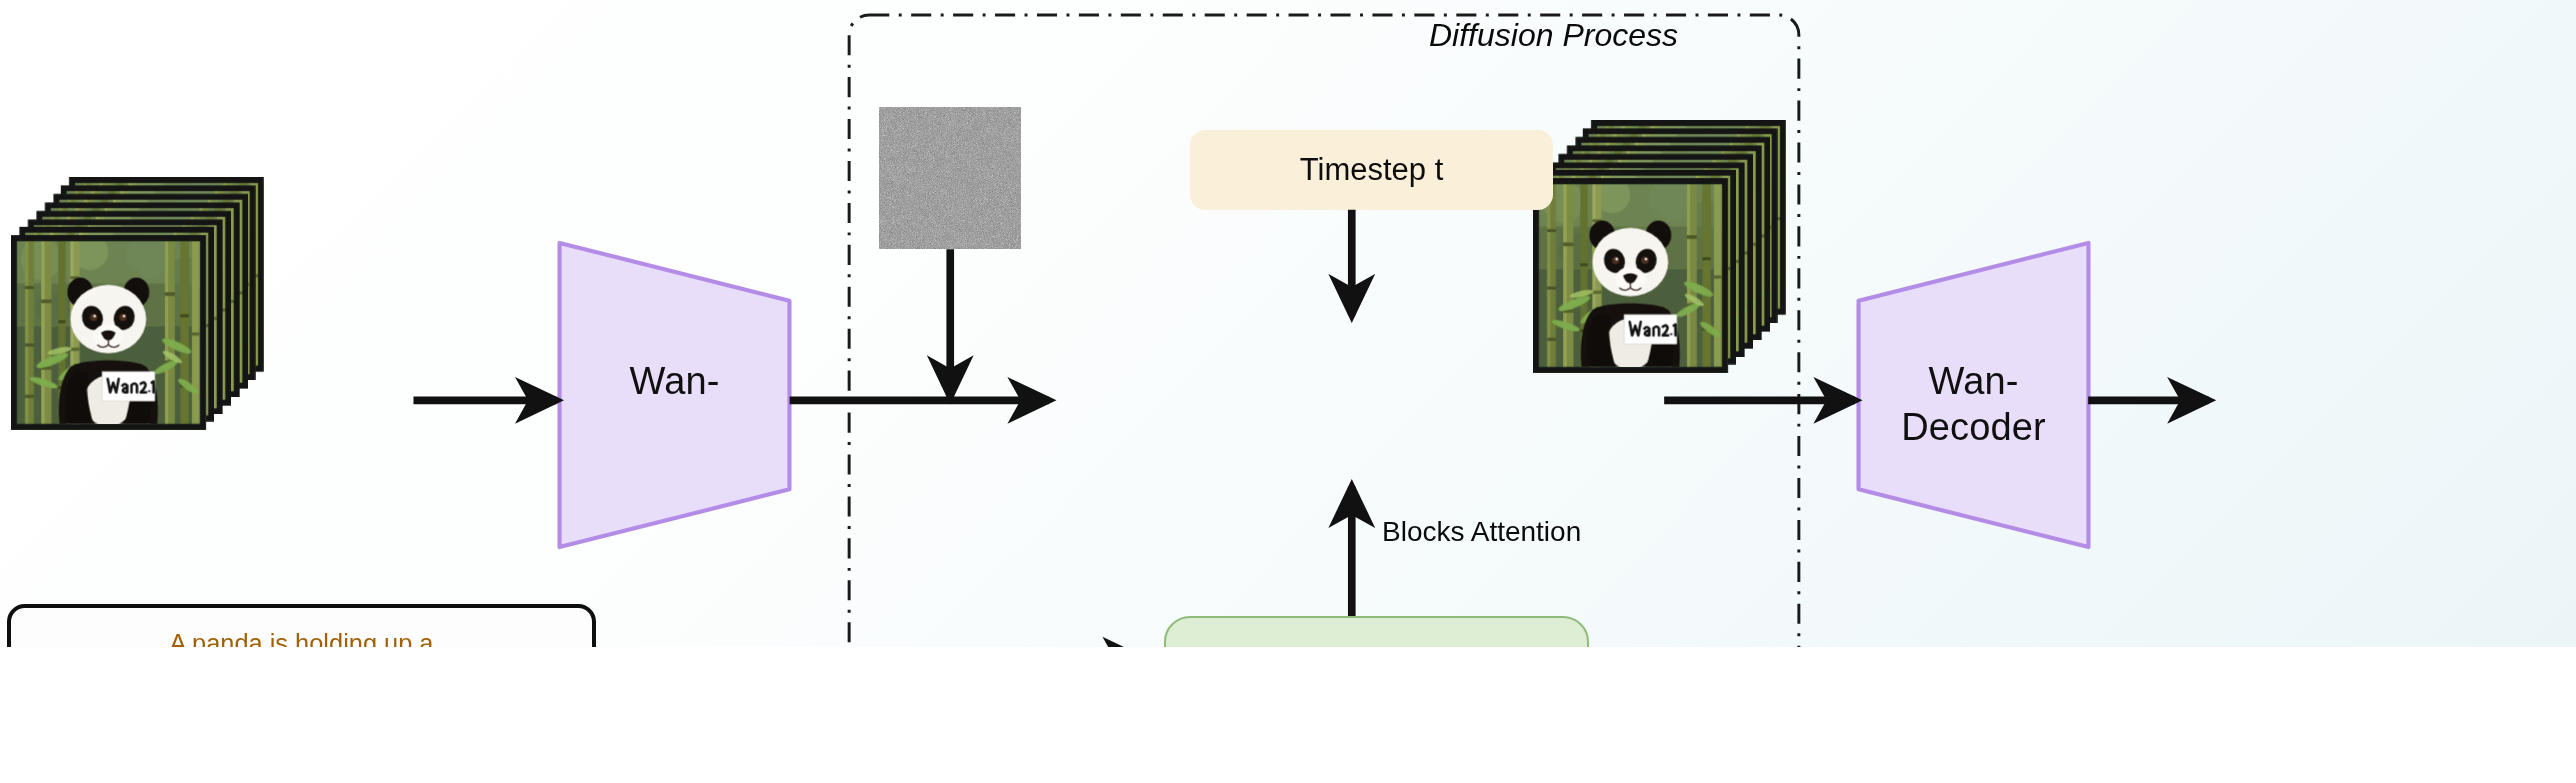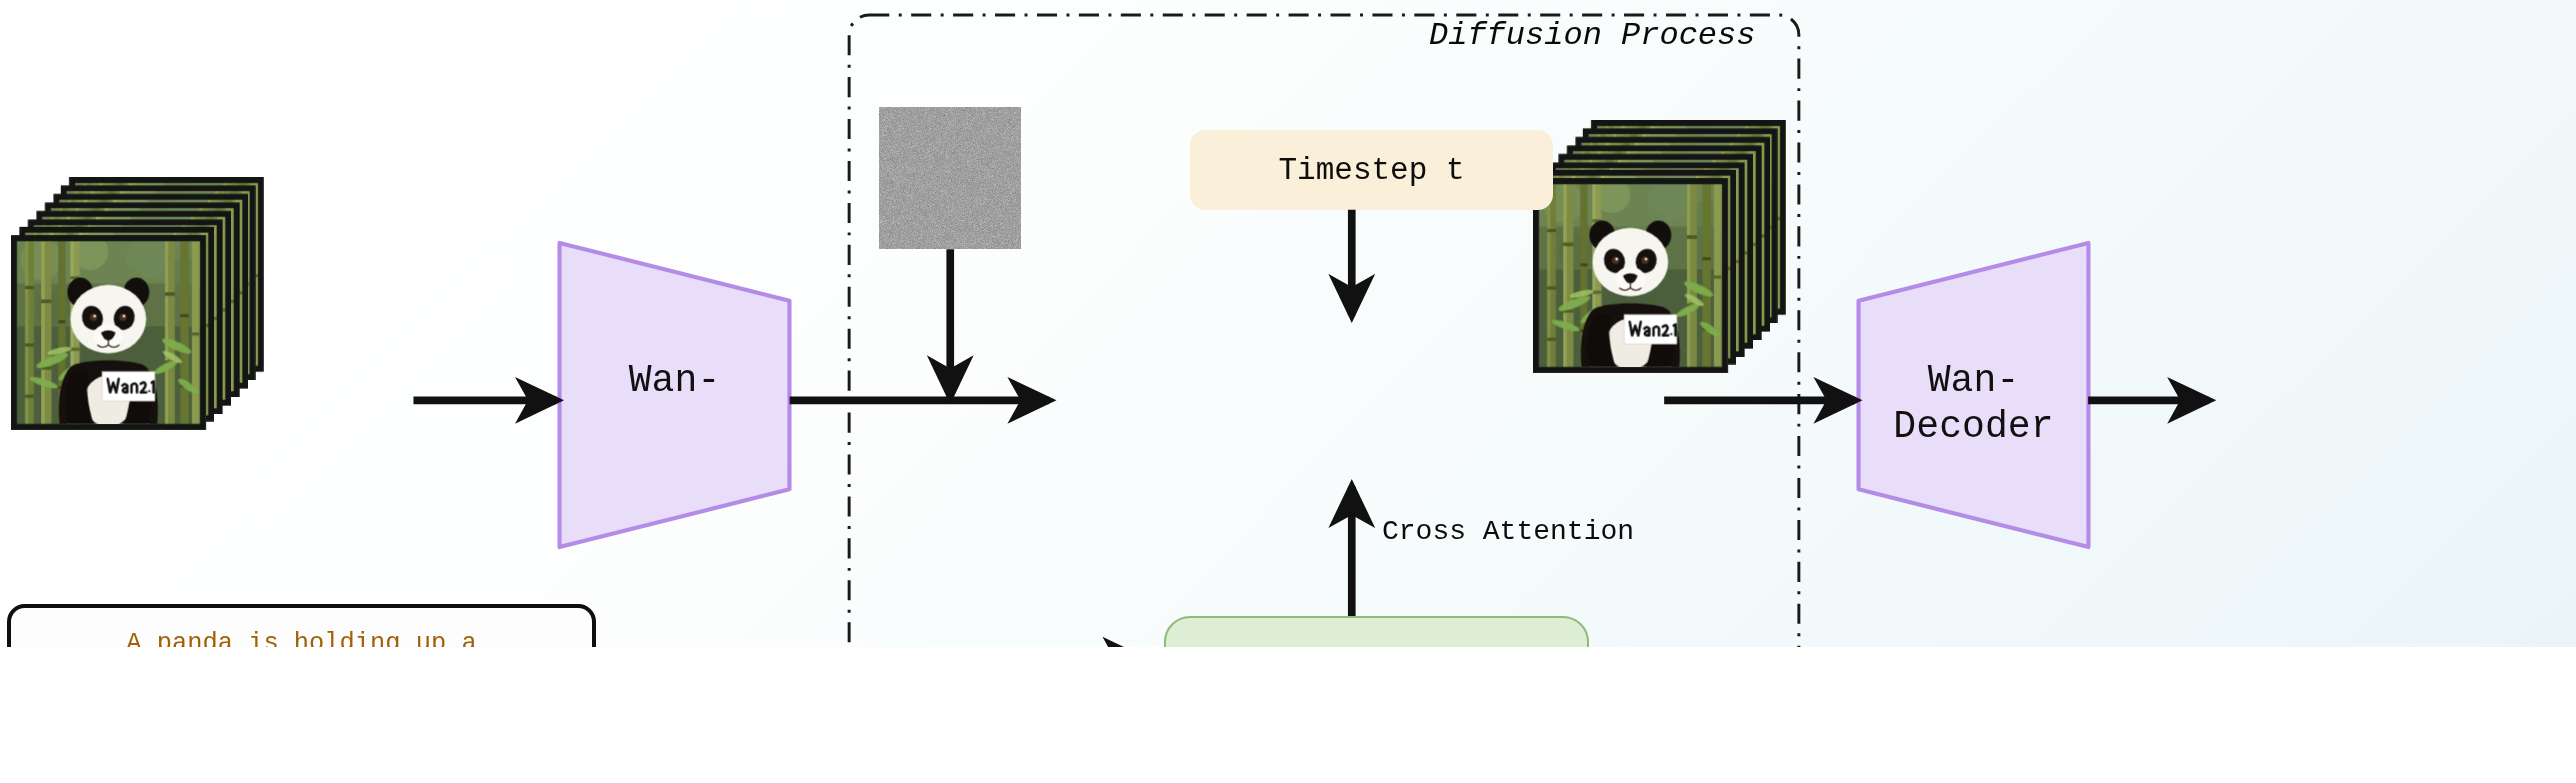--- a/index.html
+++ b/index.html
@@ -6,21 +6,21 @@
   html, body {
     margin: 0;
     padding: 0;
     background: #ffffff;
   }
   #canvas {
     position: relative;
     width: 2576px;
     height: 647px;
     overflow: hidden;
-    font-family: Liberation Mono, monospace;
+    font-family: Liberation Sans, sans-serif;
     background: linear-gradient(135deg, #ffffff 0%, #fdfefe 35%, #f4fafb 70%, #ebf5f8 100%);
   }
   #bgsvg, #wires {
     position: absolute;
     left: 0; top: 0;
     width: 2576px;
     height: 783px;
     pointer-events: none;
   }
   #wires { z-index: 6; }
@@ -351,21 +351,21 @@
 
   <div class="rbox" id="timestep-box" data-name="timestep-node" style="left:1170px; top:130px; width:363px; height:80px;">
     <span id="timestep-text" data-name="timestep-label">Timestep t</span>
   </div>
 
 
   <div class="rbox" id="umt5-box" data-name="umt5-node" style="left:1144px; top:616px; width:425px; height:90px;">
     <span id="umt5-text" data-name="umt5-label">UMT5</span>
   </div>
 
-  <div class="edge-label" data-name="cross-attention-label" style="left:1382px; top:516px;">Cross Attention</div>
+  <div class="edge-label" data-name="cross-attention-label" style="left:1382px; top:516px;">Blocks Attention</div>
 
   <div id="prompt-box" data-name="prompt-text-box" style="left:7px; top:604px; width:589px; height:113px;">
     <span id="prompt-text" data-name="prompt-text">A panda is holding up a
 cardboard that says "Wan2.1".</span>
   </div>
 
   <div class="trap" data-name="wan-decoder-node" style="left:1855px; top:239px; width:237px; height:312px;">
     <svg width="237" height="312" data-name="wan-decoder-shape" viewBox="0 0 402 528">
       <polygon points="6,104 396,6 396,522 6,424" fill="#e8def9" stroke="#b48ce8" stroke-width="7" stroke-linejoin="round"></polygon>
     </svg>

